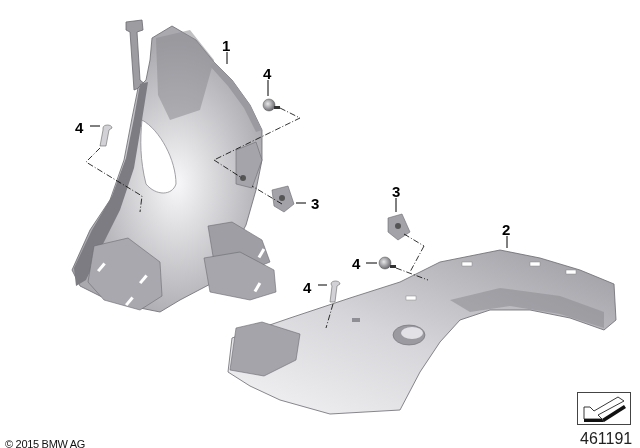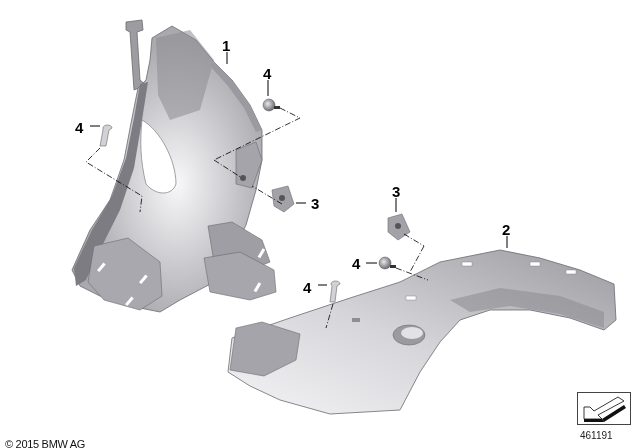--- a/index.html
+++ b/index.html
@@ -1,21 +1,21 @@
 <!DOCTYPE html>
 <html><head>
   <meta charset="utf-8">
   <style>
     html, body { margin: 0; padding: 0; background: #ffffff; }
     body { width: 640px; height: 448px; position: relative; overflow: hidden; font-family: "Liberation Sans", sans-serif; }
     #stage { position: absolute; left: 0; top: 0; width: 640px; height: 448px; }
     .callout { position: absolute; font-family: "Liberation Sans", sans-serif; font-weight: bold; font-size: 15px; color: #000; line-height: 1; }
     .copyright { position: absolute; left: 5px; top: 438px; font-size: 11px; color: #111; font-family: "Liberation Sans", sans-serif; letter-spacing: -0.3px; }
     .ref-box { position: absolute; left: 577px; top: 392px; width: 54px; height: 33px; border: 1px solid #444; background: #fff; box-sizing: border-box; }
-    .ref-num { position: absolute; left: 580px; top: 430px; font-size: 10px; color: #222; font-family: "Liberation Sans", sans-serif; text-align: right; }
+    .ref-num { position: absolute; left: 580px; top: 430px; font-size: 16px; color: #222; font-family: "Liberation Sans", sans-serif; text-align: right; }
   </style>
 </head>
 <body>
 
 <div id="stage">
   <svg width="640" height="448" viewBox="0 0 640 448" xmlns="http://www.w3.org/2000/svg">
     <defs>
       <linearGradient id="g1" x1="0" y1="0" x2="1" y2="1">
         <stop offset="0" stop-color="#8e8e93"></stop>
         <stop offset="0.5" stop-color="#c9c9cd"></stop>

